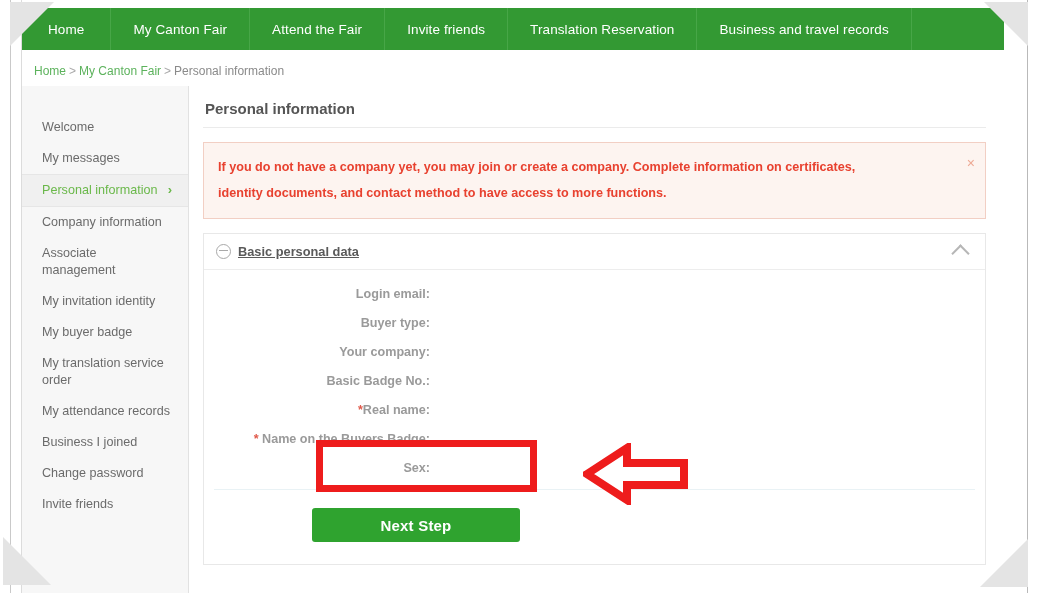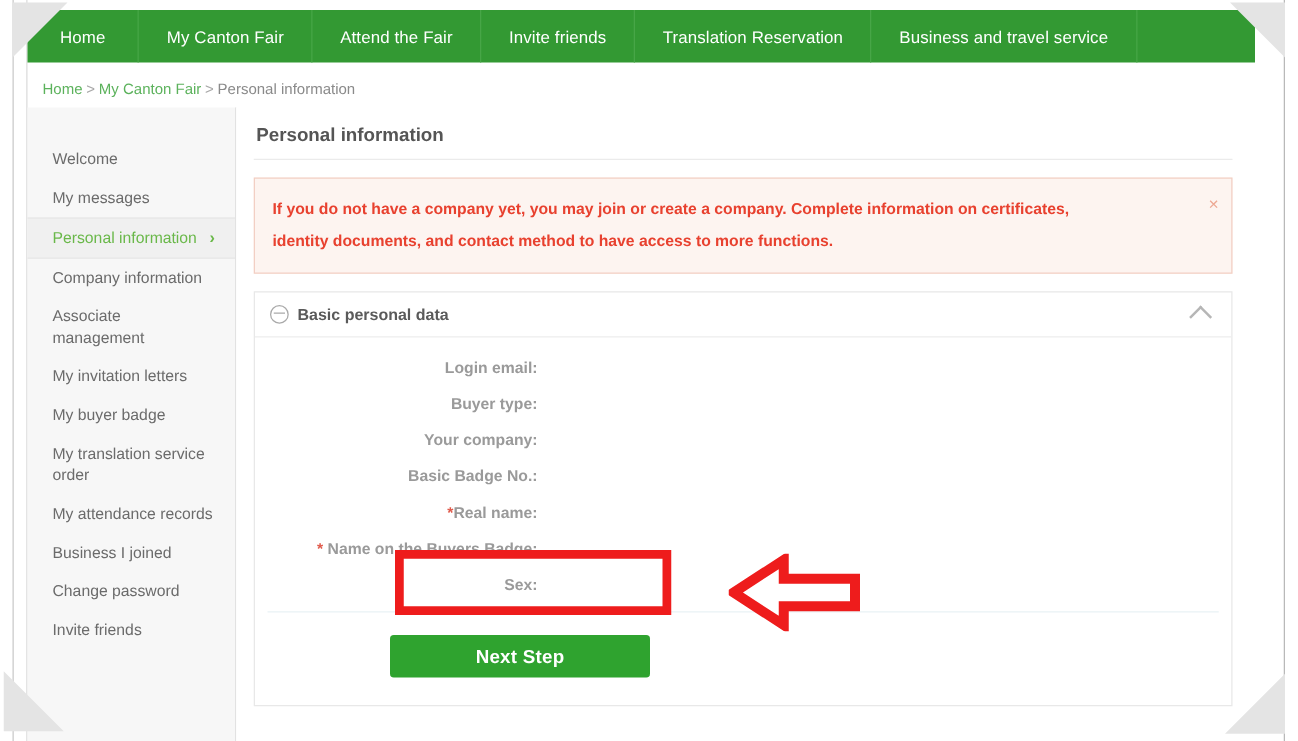--- a/index.html
+++ b/index.html
@@ -201,20 +201,21 @@
     content: "";
     position: absolute;
     left: 2px; right: 2px; top: 5px;
     height: 1px; background: #a9a9a9;
   }
   .card-title {
     font-size: 12.8px;
     font-weight: bold;
     color: #5a5a5a;
     flex: 1;
+    text-decoration: underline;
   }
   .chev-up {
     width: 11px; height: 11px;
     border-top: 2px solid #b6b6b6;
     border-left: 2px solid #b6b6b6;
     transform: rotate(45deg);
     margin-right: 6px;
     margin-top: 4px;
     cursor: pointer;
     flex: none;
@@ -313,21 +314,21 @@
     <div class="nav-item">
         <span>Attend the Fair</span>
       </div>
     <div class="nav-item">
         <span>Invite friends</span>
       </div>
     <div class="nav-item">
         <span>Translation Reservation</span>
       </div>
     <div class="nav-item">
-        <span>Business and travel service</span>
+        <span>Business and travel records</span>
       </div>
     <div class="nav-filler"></div>
   </div>
 
   <div class="breadcrumb">
     <span class="crumb-link">Home</span><span class="crumb-sep">&gt;</span><span class="crumb-link">My Canton Fair</span><span class="crumb-sep">&gt;</span><span class="crumb-current">Personal information</span>
   </div>
 
   <div class="content">
 
@@ -342,21 +343,21 @@
         <span>Personal information</span>
         <span class="side-chevron">›</span>
       </div>
       <div class="side-item">
           <span>Company information</span>
         </div>
       <div class="side-item">
           <span>Associate management</span>
         </div>
       <div class="side-item">
-          <span>My invitation letters</span>
+          <span>My invitation identity</span>
         </div>
       <div class="side-item">
           <span>My buyer badge</span>
         </div>
       <div class="side-item">
           <span>My translation service order</span>
         </div>
       <div class="side-item">
           <span>My attendance records</span>
         </div>

